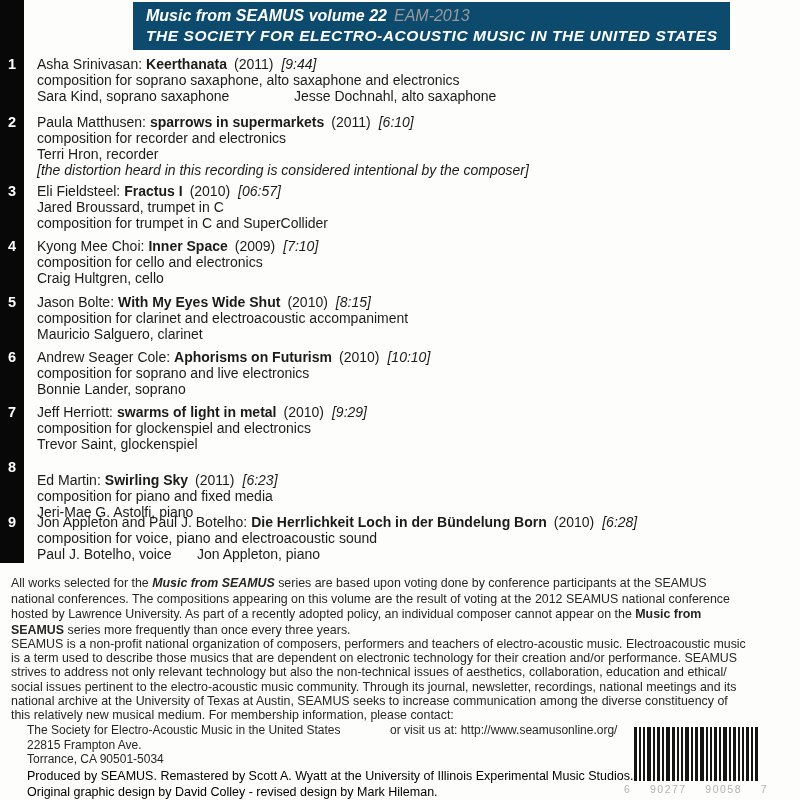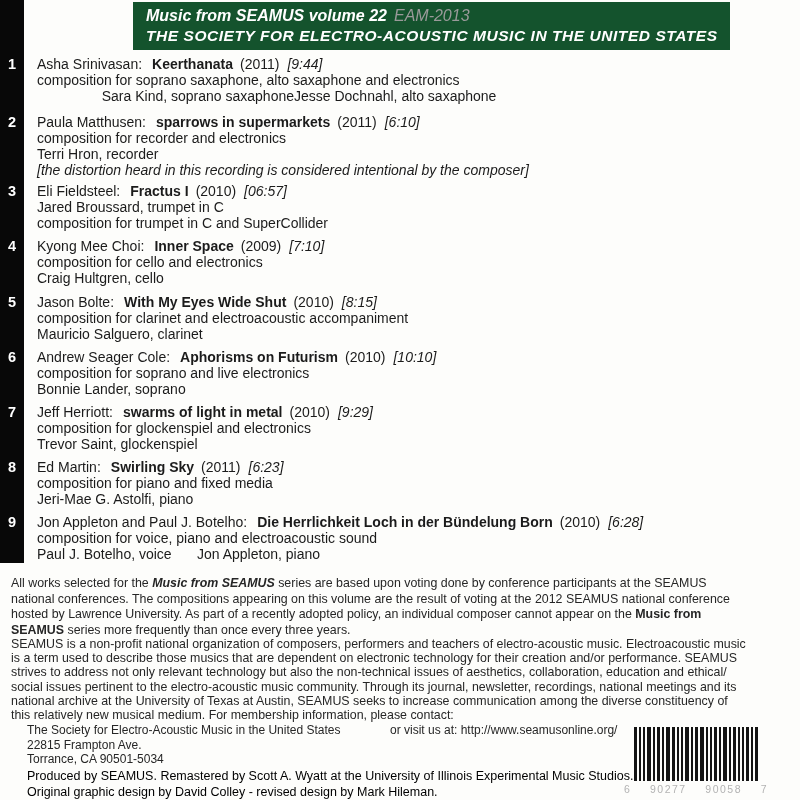--- a/index.html
+++ b/index.html
@@ -9,33 +9,33 @@
     font-family:"Liberation Sans","DejaVu Sans",sans-serif;
   }
   
   .num-strip{position:absolute;left:0;top:0;width:24px;height:563px;background:#080808;}
   .tracknum{
     position:absolute;left:0;width:24px;text-align:center;color:#ffffff;
     font-weight:bold;font-size:14.5px;line-height:16px;
   }
   
   .header-bar{
-    position:absolute;left:133px;top:2px;width:597px;height:48px;background:#14532d;
+    position:absolute;left:133px;top:2px;width:597px;height:48px;background:#0c4a6e;
     color:#ffffff;font-style:italic;box-sizing:border-box;padding:4px 0 0 13px;
   }
   .hline1{font-size:16px;line-height:20px;font-weight:bold;white-space:nowrap;}
   .catalog{font-weight:normal;color:#9a9a9a;margin-left:7px;}
   .hline2{font-size:15.5px;line-height:20px;font-weight:bold;letter-spacing:0.55px;white-space:nowrap;}
   
   .track{position:absolute;left:37px;font-size:14px;line-height:16px;white-space:nowrap;}
-  .wtitle{font-weight:bold;margin-left:10px;}
+  .wtitle{font-weight:bold;margin-left:4px;}
   .year{margin-left:7px;}
   .dur{font-style:italic;margin-left:8px;}
   .note{font-style:italic;}
-  .perf-left-wide{display:inline-block;min-width:257px;text-align:right;}
+  .perf-left-wide{display:inline-block;min-width:257px;}
   .perf-left-mid{display:inline-block;min-width:160px;}
   
   .para{position:absolute;left:11px;font-size:12.4px;color:#262626;white-space:nowrap;}
   .p-series{top:576px;line-height:15.6px;}
   .p-org{top:637px;line-height:14.2px;}
   .bi{font-weight:bold;font-style:italic;}
   .b{font-weight:bold;}
   
   .contact{position:absolute;left:27px;top:723px;font-size:12px;line-height:14.5px;color:#262626;white-space:nowrap;}
   .org{display:inline-block;min-width:363px;}
@@ -107,21 +107,21 @@
     <div>composition for soprano and live electronics</div>
     <div>Bonnie Lander, soprano</div>
   </div>
 
   <div class="track" style="top:404px">
     <div><span>Jeff Herriott:</span><span class="wtitle">swarms of light in metal</span><span class="year">(2010)</span><span class="dur">[9:29]</span></div>
     <div>composition for glockenspiel and electronics</div>
     <div>Trevor Saint, glockenspiel</div>
   </div>
 
-  <div class="track" style="top:459px">
+  <div class="track" style="top:472px">
     <div><span>Ed Martin:</span><span class="wtitle">Swirling Sky</span><span class="year">(2011)</span><span class="dur">[6:23]</span></div>
     <div>composition for piano and fixed media</div>
     <div>Jeri-Mae G. Astolfi, piano</div>
   </div>
 
   <div class="track" style="top:514px">
     <div><span>Jon Appleton and Paul J. Botelho:</span><span class="wtitle">Die Herrlichkeit Loch in der Bündelung Born</span><span class="year">(2010)</span><span class="dur">[6:28]</span></div>
     <div>composition for voice, piano and electroacoustic sound</div>
     <div><span class="perf-left-mid">Paul J. Botelho, voice</span><span>Jon Appleton, piano</span></div>
   </div>

